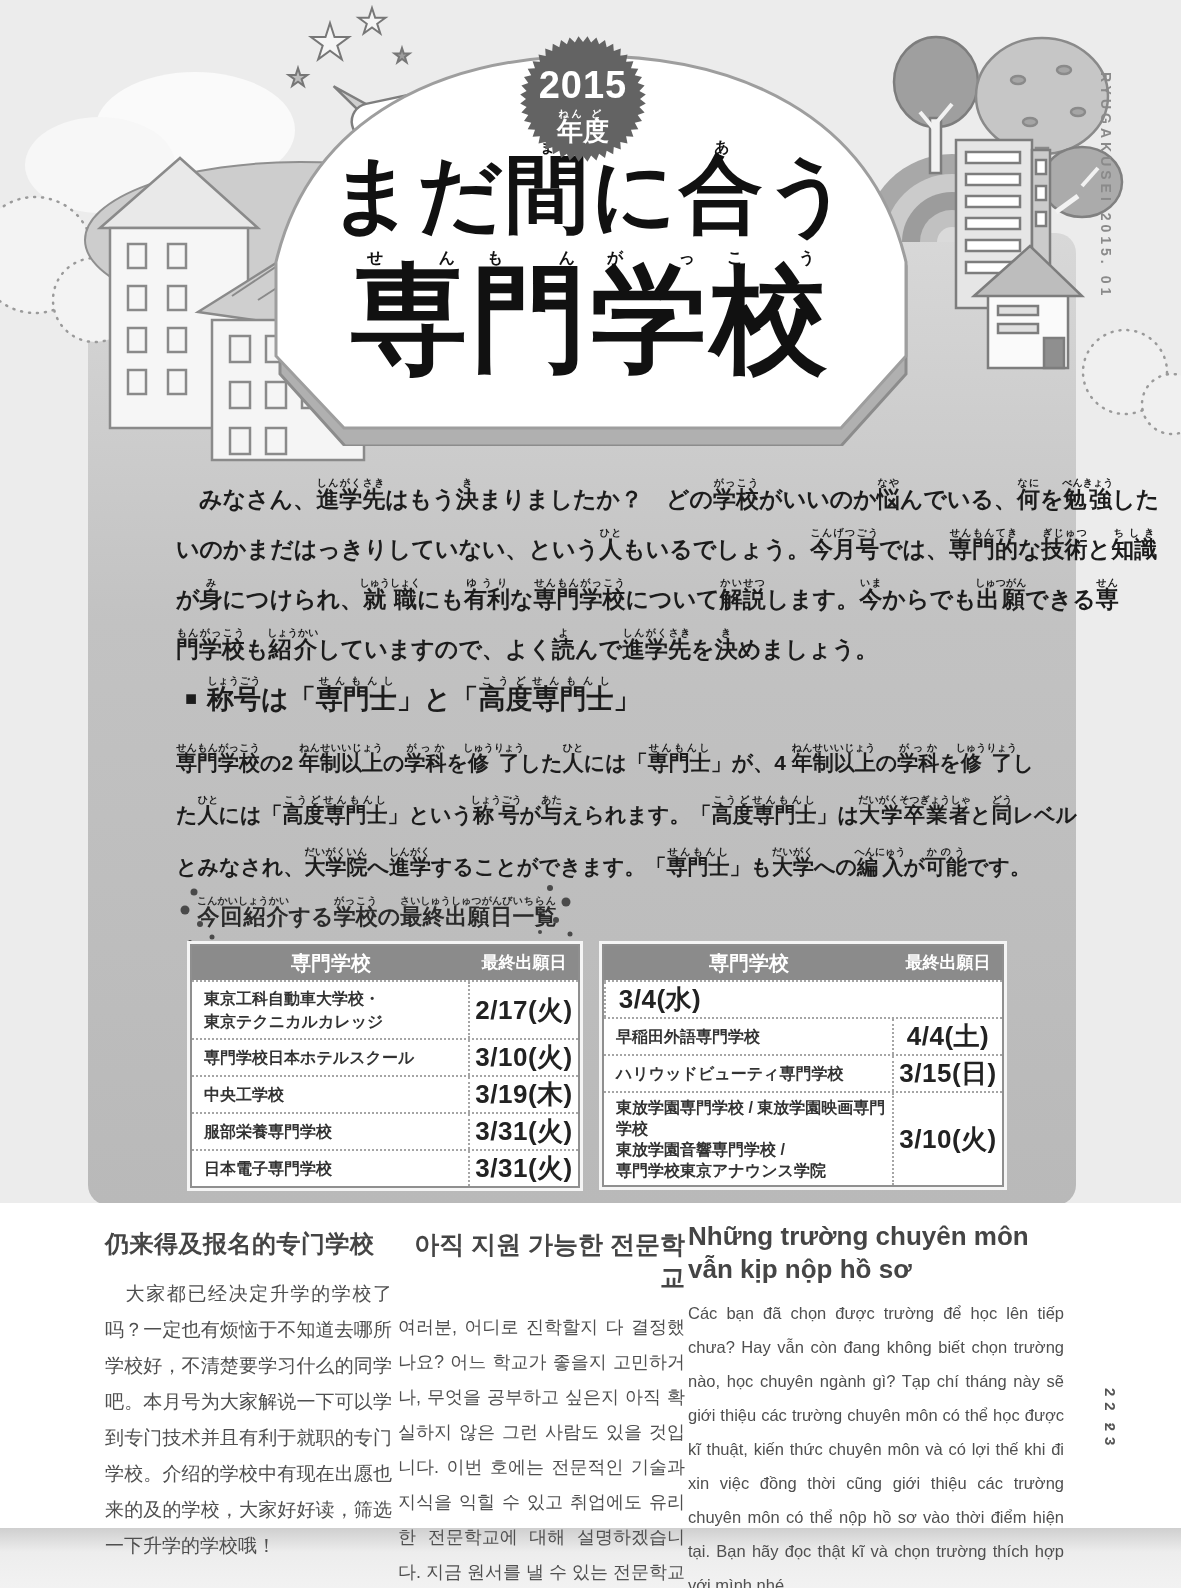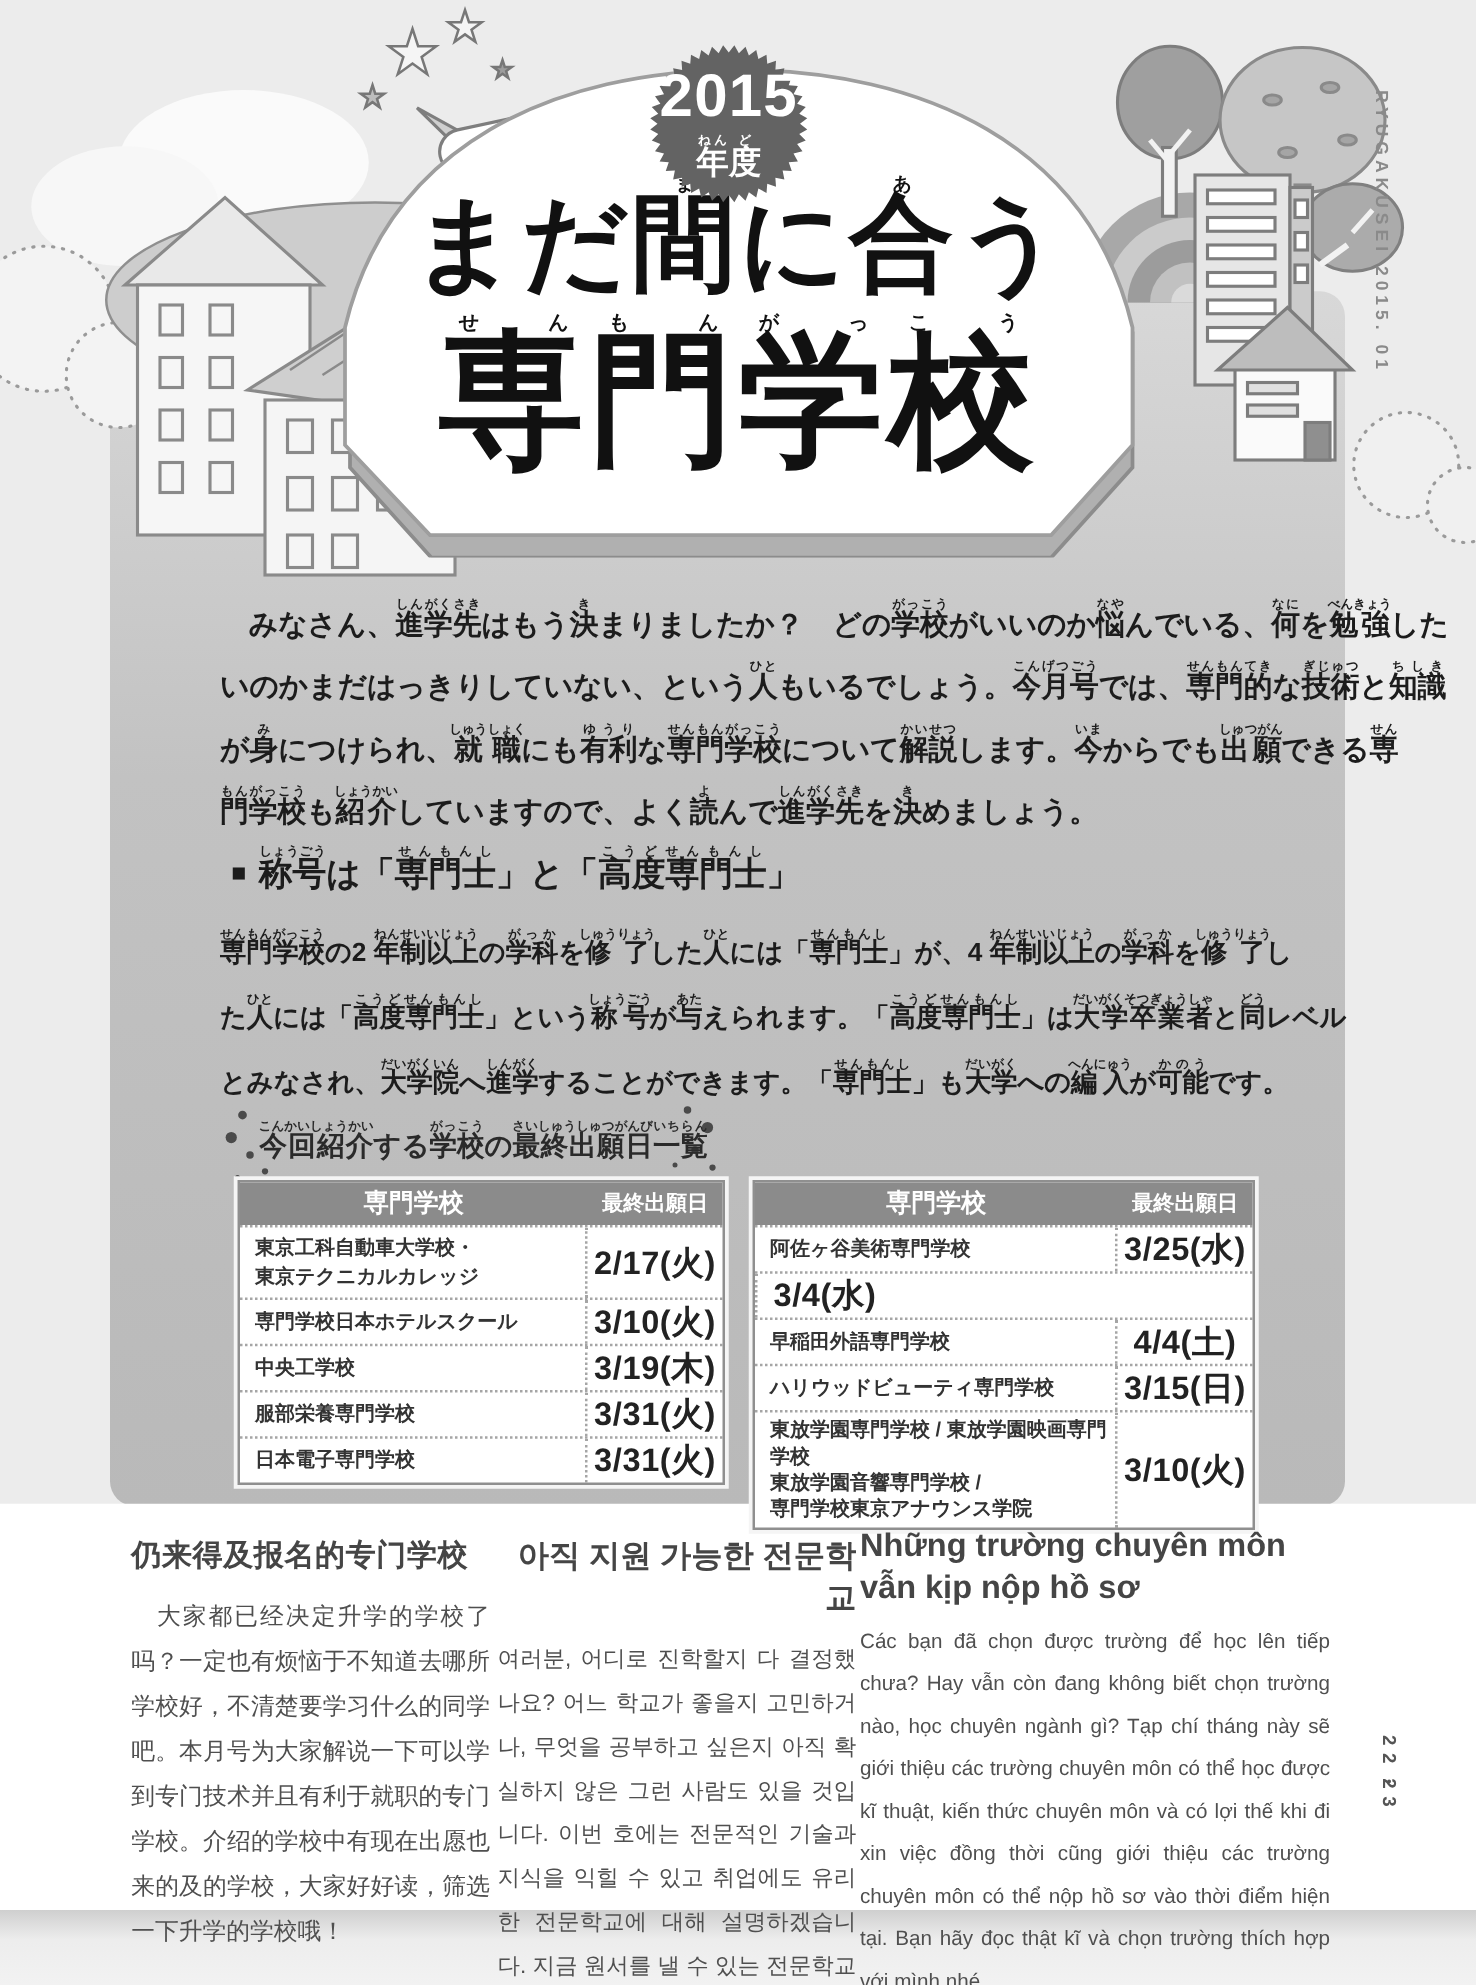--- a/index.html
+++ b/index.html
@@ -22,36 +22,36 @@
   .title-l1{padding-top:108px;font-size:84px;line-height:1;font-weight:900;letter-spacing:2px;white-space:nowrap;}
   .title-l1 rt{font-size:15px;font-weight:700;}
   .title-l2{margin-top:14px;font-size:116px;line-height:1;font-weight:900;letter-spacing:4px;white-space:nowrap;}
   .title-l2 rt{font-size:16px;font-weight:700;}
   ruby{ruby-position:over;}
   rt{letter-spacing:0;}
 
   
   .badge{position:absolute;left:508px;top:24px;width:150px;height:150px;z-index:7;text-align:center;}
   .badge svg{position:absolute;left:0;top:0;}
-  .badge-year{position:relative;margin-top:26px;font-size:48px;font-weight:800;color:#fff;letter-spacing:1px;}
+  .badge-year{position:relative;margin-top:40px;font-size:38px;font-weight:800;color:#fff;letter-spacing:1px;}
   .badge-nendo{position:relative;margin-top:2px;font-size:26px;font-weight:800;color:#fff;}
   .badge-nendo rt{font-size:10px;font-weight:700;}
 
   
   .jp-block{position:absolute;z-index:5;color:#1c1c1c;}
   .intro{left:176px;top:468px;width:845px;font-size:23px;font-weight:700;}
   .intro .line{height:50px;line-height:62px;white-space:nowrap;}
   .intro rt{font-size:10px;font-weight:700;}
   .sec-head{left:185px;top:676px;font-size:27px;font-weight:800;white-space:nowrap;}
   .sec-head .bullet{font-size:20px;vertical-align:3px;margin-right:10px;}
   .sec-head rt{font-size:10px;font-weight:700;}
   .sec-body{left:176px;top:730px;width:850px;font-size:21px;font-weight:700;}
   .sec-body .line{height:52px;line-height:66px;white-space:nowrap;}
   .sec-body rt{font-size:10px;font-weight:700;}
-  .caption{left:207px;top:896px;font-size:22px;font-weight:800;white-space:nowrap;color:#2a2a2a;}
+  .caption{left:197px;top:896px;font-size:22px;font-weight:800;white-space:nowrap;color:#2a2a2a;}
   .caption rt{font-size:10px;font-weight:700;}
 
   
   .stable{position:absolute;z-index:5;background:#ffffff;border:2px solid #8f8f8f;
           box-shadow:0 0 0 3px #f5f5f5;}
   .stable.left{left:190px;top:944px;width:386px;}
   .stable.right{left:602px;top:944px;width:398px;}
   .thead{display:flex;background:#8b8b8b;color:#ffffff;font-weight:700;}
   .th{height:34px;line-height:34px;text-align:center;}
   .th-school{flex:1;font-size:20px;}
@@ -319,24 +319,20 @@
       <div class="c-date">3/31(火)</div>
     </div>
   </div>
 
   <div class="stable right">
     <div class="thead">
       <div class="th th-school">専門学校</div>
       <div class="th th-date">最終出願日</div>
     </div>
     <div class="trow">
-      <div class="c-school">阿佐ヶ谷美術専門学校</div>
-      <div class="c-date">3/25(水)</div>
-    </div>
-    <div class="trow">
       <div class="c-date">3/4(水)</div>
     </div>
     <div class="trow">
       <div class="c-school">早稲田外語専門学校</div>
       <div class="c-date">4/4(土)</div>
     </div>
     <div class="trow">
       <div class="c-school">ハリウッドビューティ専門学校</div>
       <div class="c-date">3/15(日)</div>
     </div>

